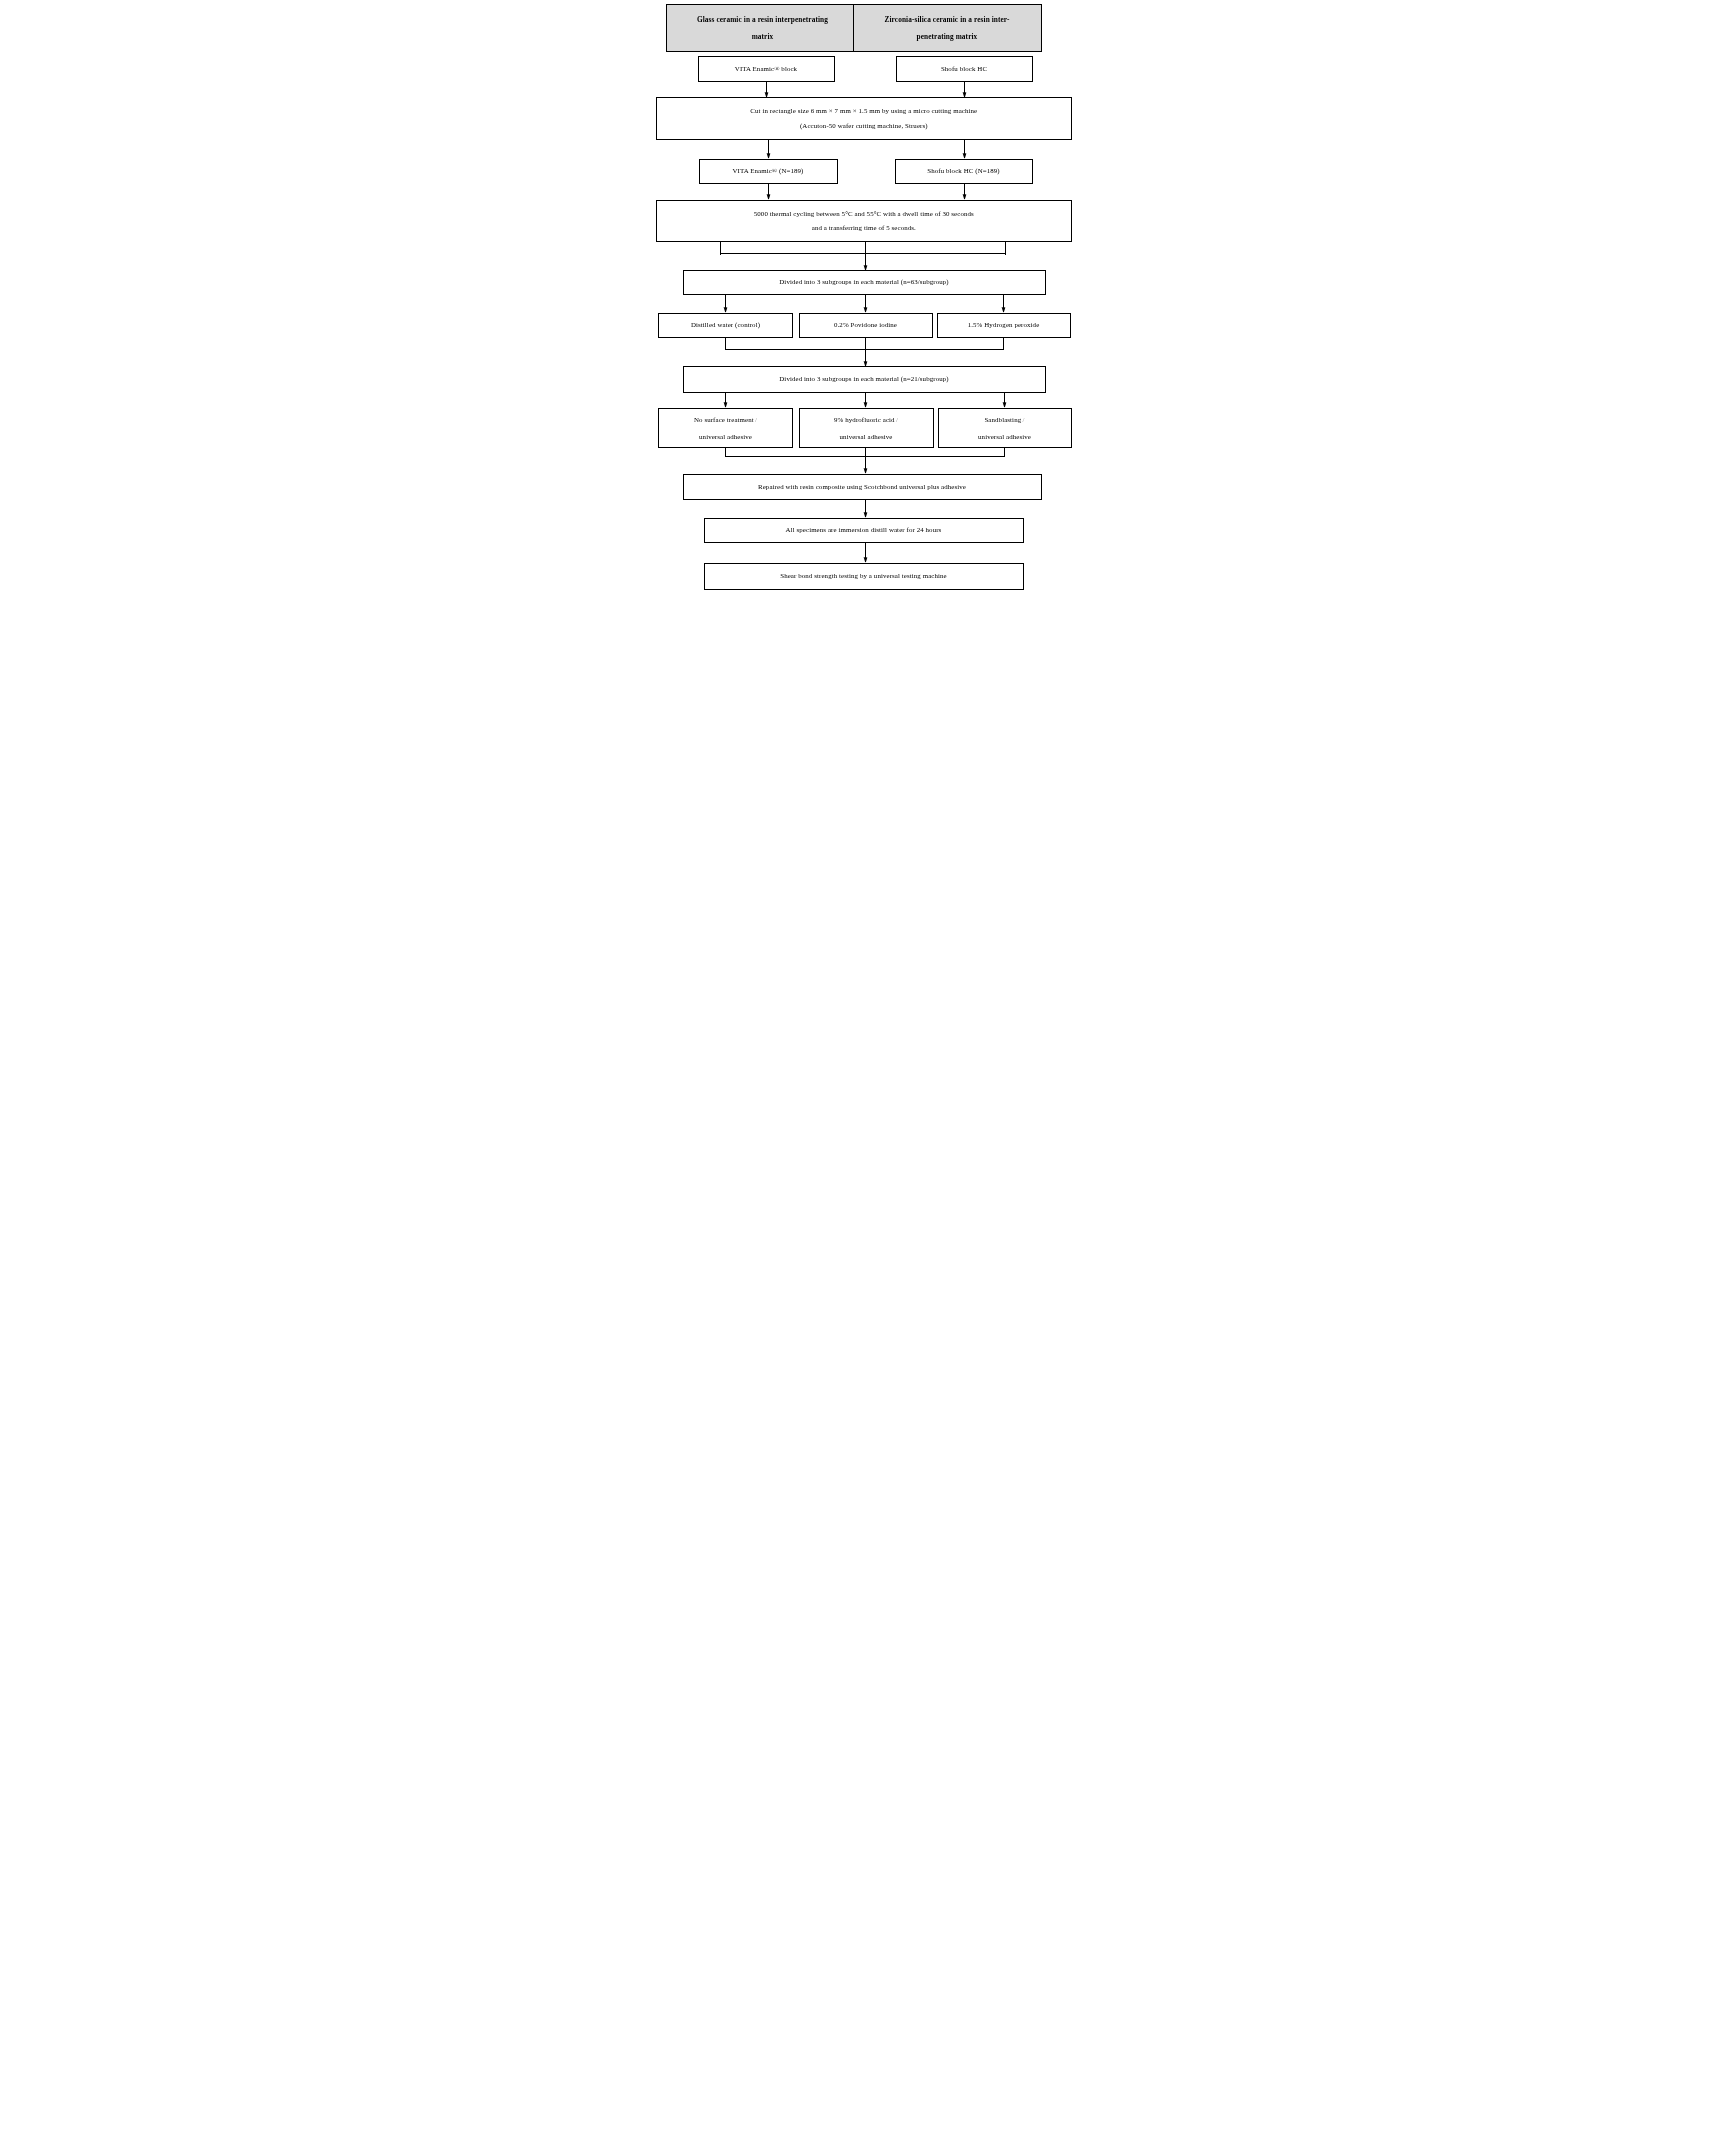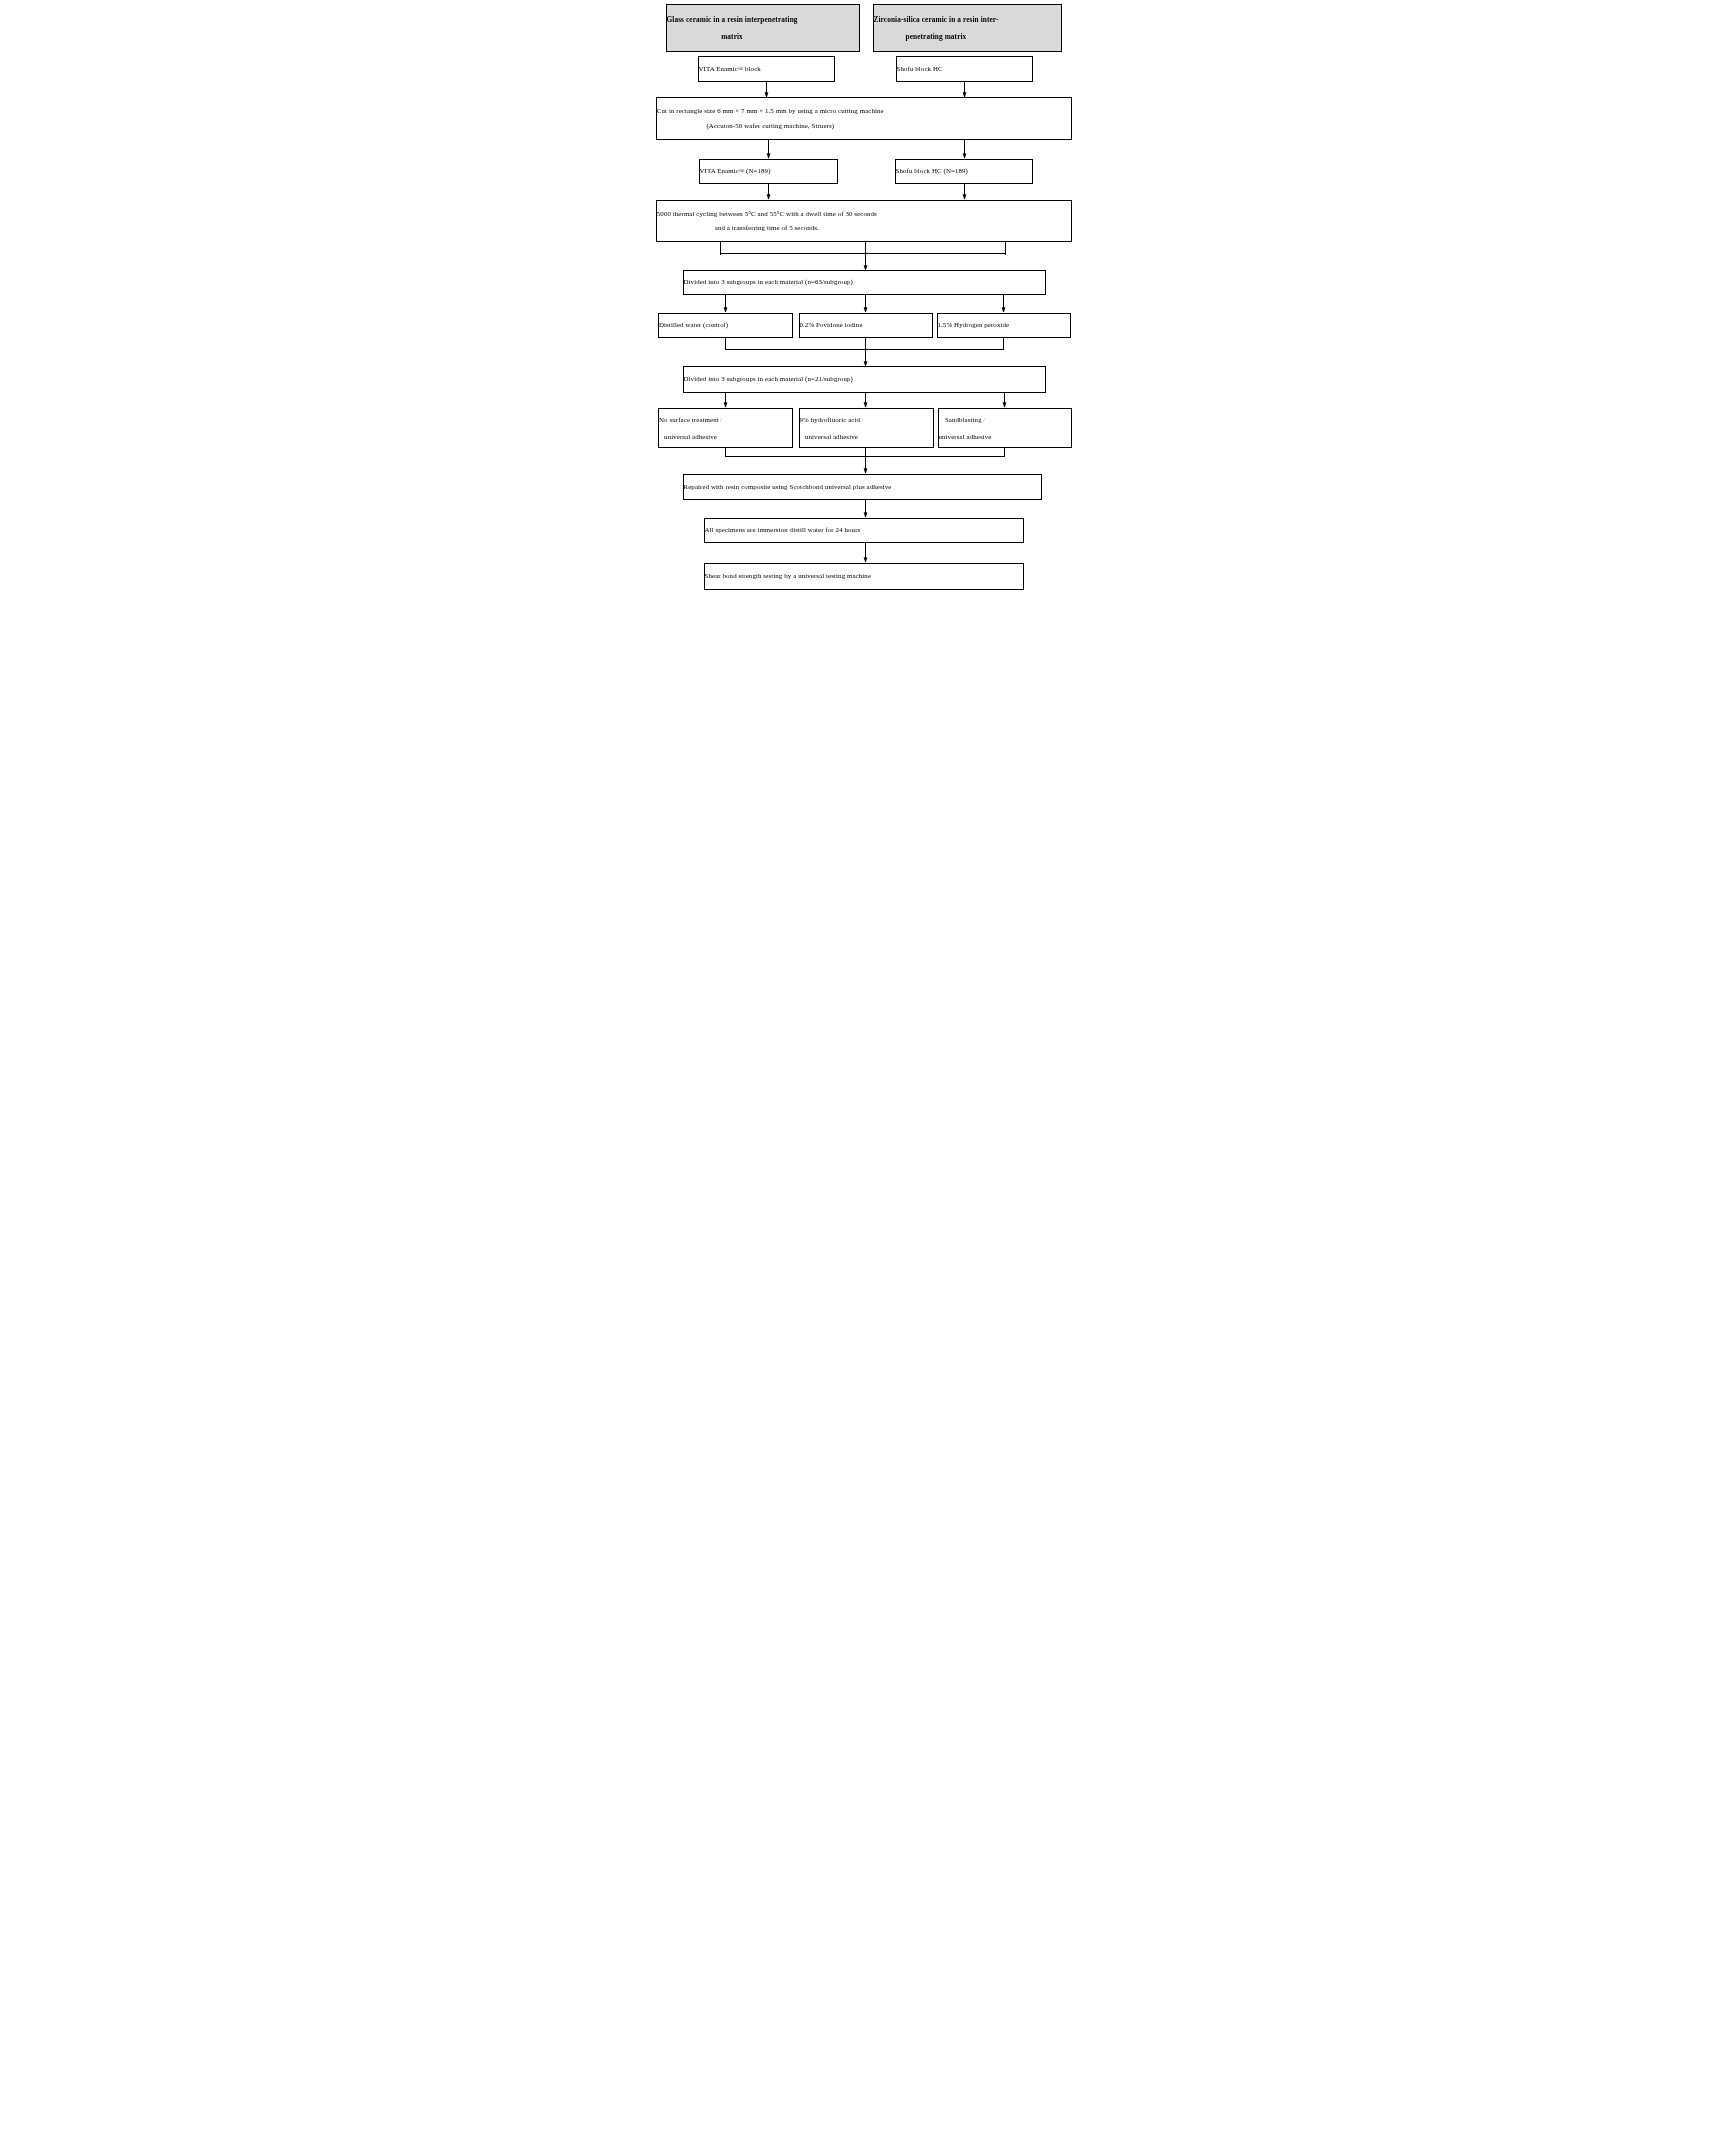--- a/index.html
+++ b/index.html
@@ -13,21 +13,21 @@
   }
   .bx{
     position:absolute;
     box-sizing:border-box;
     background:#ffffff;
     border:0.9px solid #000;
     border-top-width:1.3px;
     border-bottom-width:1.3px;
     display:flex;
     align-items:center;
-    justify-content:flex-start;
+    justify-content:center;
     font-size:6.9px;
     line-height:2.1;
   }
   .bx .txt{
     white-space:pre-line;
     text-align:center;
     letter-spacing:0.1px;
   }
   .hdr{
     background:#d9d9d9;
@@ -53,21 +53,21 @@
 </style>
 </head>
 <body>
 
 <div class="canvas">
 
   <div class="bx hdr" style="left:17px;top:4.3px;width:194px;height:48px;">
     <span class="txt">Glass ceramic in a resin interpenetrating
 matrix</span>
   </div>
-  <div class="bx hdr" style="left:224px;top:4.3px;width:189px;height:48px;">
+  <div class="bx hdr" style="left:204px;top:4.3px;width:189px;height:48px;">
     <span class="txt">Zirconia-silica ceramic in a resin inter-
 penetrating matrix</span>
   </div>
 
   <div class="bx" style="left:49px;top:56px;width:137px;height:26px;">
     <span class="txt">VITA Enamic® block</span>
   </div>
   <div class="bx" style="left:247px;top:56px;width:137px;height:26px;">
     <span class="txt">Shofu block HC</span>
   </div>

